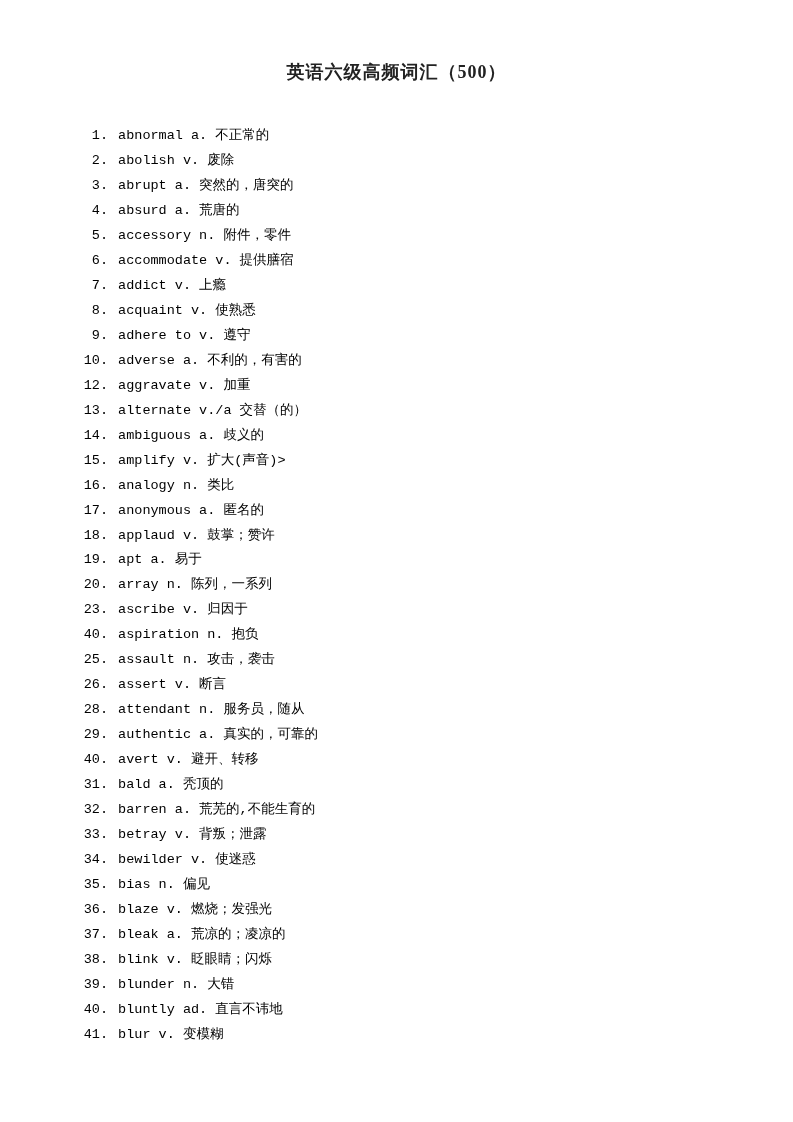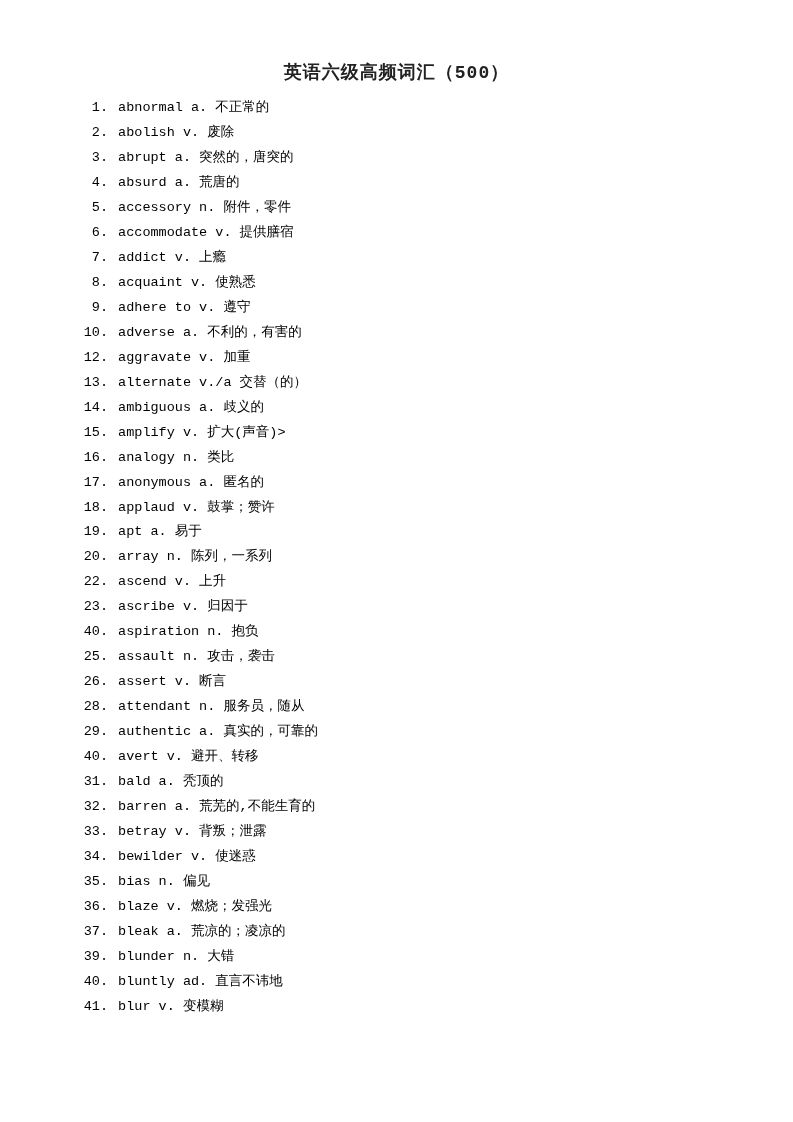--- a/index.html
+++ b/index.html
@@ -15,22 +15,22 @@
       color: #222222;
       width: 793px;
       min-height: 1122px;
       padding: 60px 80px 60px 80px;
     }
 
     .page-title {
       text-align: center;
       font-size: 18px;
       font-weight: bold;
-      margin-bottom: 12px;
-      font-family: Liberation Mono, monospace;
+      margin-bottom: 40px;
+      font-family: Liberation Serif, serif;
       letter-spacing: 1px;
     }
 
     .vocab-list {
       list-style: none;
       line-height: 1.85;
     }
 
     .vocab-list li {
       font-family: "Courier New", Courier, monospace;
@@ -63,31 +63,31 @@
     <li><span class="item-number">10.</span> adverse a.  不利的，有害的</li>
     <li><span class="item-number">12.</span> aggravate v.  加重</li>
     <li><span class="item-number">13.</span> alternate v./a  交替（的）</li>
     <li><span class="item-number">14.</span> ambiguous a.  歧义的</li>
     <li><span class="item-number">15.</span> amplify v.  扩大(声音)&gt;</li>
     <li><span class="item-number">16.</span> analogy n.  类比</li>
     <li><span class="item-number">17.</span> anonymous a.  匿名的</li>
     <li><span class="item-number">18.</span> applaud v.  鼓掌；赞许</li>
     <li><span class="item-number">19.</span> apt a.  易于</li>
     <li><span class="item-number">20.</span> array n.  陈列，一系列</li>
-    <li><span class="item-number">22.</span> ascend v.  上升</li>
     <li><span class="item-number">23.</span> ascribe v.  归因于</li>
     <li><span class="item-number">40.</span> aspiration n.  抱负</li>
     <li><span class="item-number">25.</span> assault n.  攻击，袭击</li>
     <li><span class="item-number">26.</span> assert v.  断言</li>
     <li><span class="item-number">28.</span> attendant n.  服务员，随从</li>
     <li><span class="item-number">29.</span> authentic a.  真实的，可靠的</li>
     <li><span class="item-number">40.</span> avert v.  避开、转移</li>
     <li><span class="item-number">31.</span> bald a.  秃顶的</li>
     <li><span class="item-number">32.</span> barren a.  荒芜的,不能生育的</li>
     <li><span class="item-number">33.</span> betray v.  背叛；泄露</li>
     <li><span class="item-number">34.</span> bewilder v.  使迷惑</li>
     <li><span class="item-number">35.</span> bias n.  偏见</li>
     <li><span class="item-number">36.</span> blaze v.  燃烧；发强光</li>
     <li><span class="item-number">37.</span> bleak a.  荒凉的；凌凉的</li>
+    <li><span class="item-number">38.</span> blink v.  眨眼睛；闪烁</li>
     <li><span class="item-number">39.</span> blunder n.  大错</li>
     <li><span class="item-number">40.</span> bluntly ad.  直言不讳地</li>
     <li><span class="item-number">41.</span> blur v.  变模糊</li>
   </ol>
 
 </body></html>

